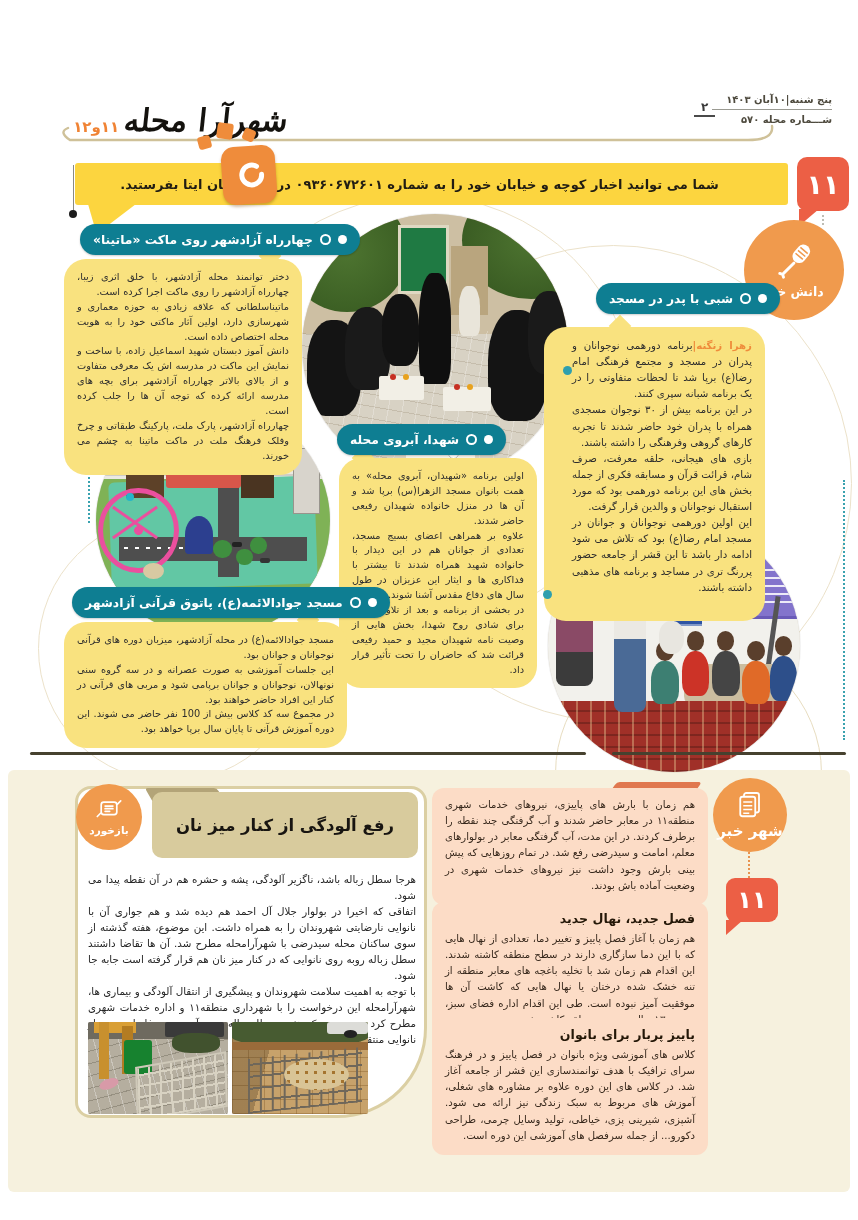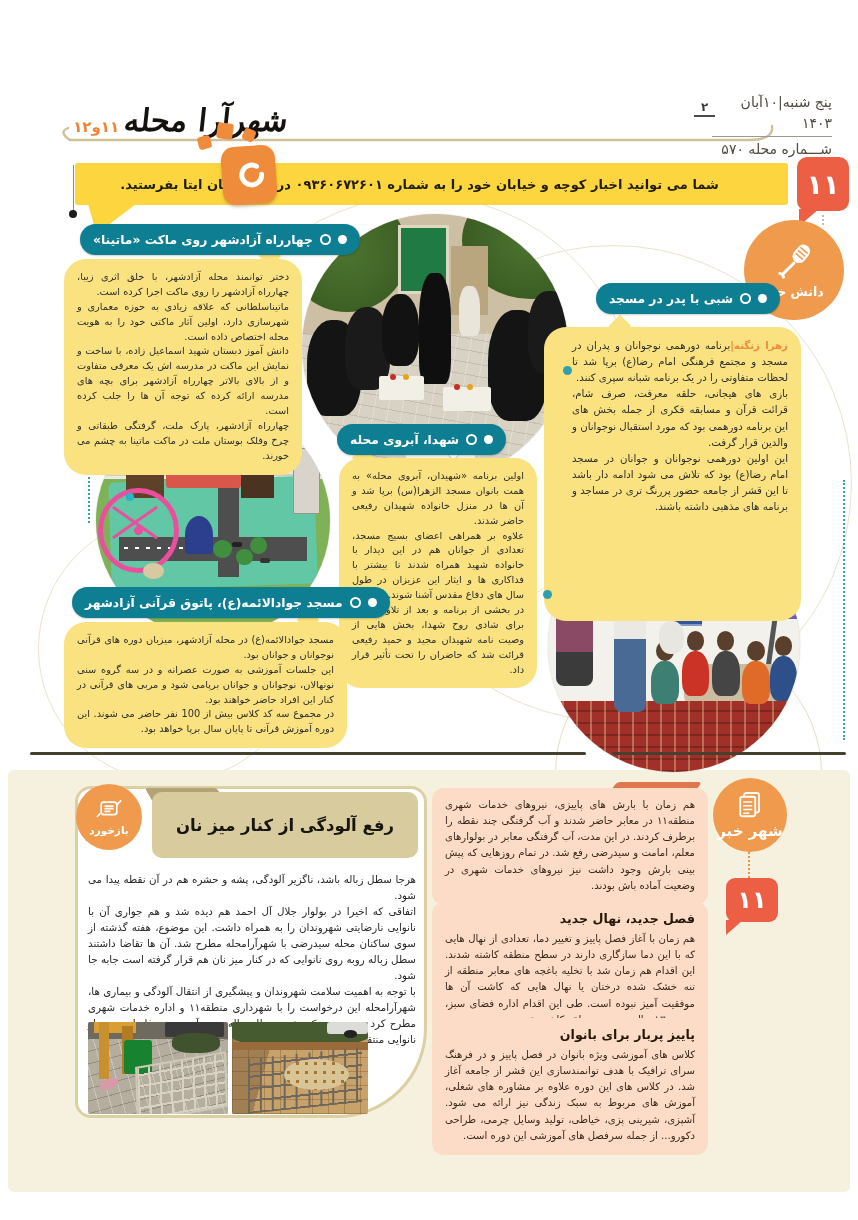--- a/index.html
+++ b/index.html
@@ -8,21 +8,21 @@
   .abs{position:absolute;}
   
   .deco-circle{position:absolute;border:1.5px solid #ece2ca;border-radius:50%;z-index:0;}
   
   .logo-wrap{left:58px;top:84px;width:230px;height:52px;display:flex;flex-direction:row;align-items:flex-end;gap:5px;z-index:3;direction:rtl;}
   .logo-text{font-family:"DejaVu Serif",serif;font-weight:bold;font-size:31px;color:#14120e;line-height:1;transform:skewX(-6deg);}
   .logo-districts{font-size:15px;font-weight:bold;color:#f08334;line-height:1.2;}
   .header-curve{left:58px;top:122px;width:736px;height:30px;z-index:2;}
   .page-num{left:694px;top:100px;font-size:12px;font-weight:bold;color:#3a3a3a;border-bottom:2px solid #4a4a4a;padding:0 7px 1px;z-index:3;}
   .date-col{left:712px;top:92px;width:120px;z-index:3;text-align:right;}
-  .date-line{font-size:14px;font-weight:normal;color:#4e4a3e;line-height:1.5;}
+  .date-line{font-size:10px;font-weight:bold;color:#4e4a3e;line-height:1.5;}
   .date-sep{border-top:1px solid #9a9a92;margin:2px 0;}
   
   .banner{left:75px;top:163px;width:713px;height:42px;background:#fcd53f;border-radius:3px;display:flex;align-items:center;justify-content:center;
           font-size:13px;font-weight:bold;color:#211d13;z-index:3;padding:0 36px 0 12px;box-sizing:border-box;}
   .banner-tail{left:88px;top:204px;width:48px;height:30px;background:#fcd53f;clip-path:polygon(0 0,100% 0,18% 100%);z-index:3;}
   .banner-stem{left:73px;top:165px;width:1px;height:46px;background:#8a8a84;z-index:3;}
   .banner-dot{left:69px;top:210px;width:8px;height:8px;background:#1c1c1c;border-radius:50%;z-index:3;}
   .eitaa{left:222px;top:146px;width:54px;height:58px;background:#ef8c3b;border-radius:13px;transform:rotate(-4deg);z-index:4;
          display:flex;align-items:center;justify-content:center;box-shadow:0 2px 3px rgba(120,70,10,.35);}
   .eitaa-bit{background:#ef8c3b;border-radius:3px;z-index:4;}
@@ -133,21 +133,21 @@
   <div class="pill" style="left:80px;top:224px;">
     <span class="dot-filled"></span>
     <span class="dot-open"></span>
     <span>چهارراه آزادشهر روی ماکت «ماتینا»</span>
   </div>
   <div class="bubble-tail" style="left:262px;top:248px;"></div>
   <div class="bubble" style="left:64px;top:259px;width:238px;min-height:161px;">
     <p>دختر توانمند محله آزادشهر، با خلق اثری زیبا، چهارراه آزادشهر را روی ماکت اجرا کرده است.</p>
     <p>ماتیناسلطانی که علاقه زیادی به حوزه معماری و شهرسازی دارد، اولین آثار ماکتی خود را به هویت محله اختصاص داده است.</p>
     <p>دانش آموز دبستان شهید اسماعیل زاده، با ساخت و نمایش این ماکت در مدرسه اش یک معرفی متفاوت و از بالای بالاتر چهارراه آزادشهر برای بچه های مدرسه ارائه کرده که توجه آن ها را جلب کرده است.</p>
-    <p>چهارراه آزادشهر، پارک ملت، گرفتگی طبقاتی و چرخ وفلک بوستان ملت در ماکت ماتینا به چشم می خورند.</p>
+    <p>چهارراه آزادشهر، پارک ملت، پارکینگ طبقاتی و چرخ وفلک فرهنگ ملت در ماکت ماتینا به چشم می خورند.</p>
   </div>
 
   <div class="photo-circle" style="left:302px;top:214px;width:266px;height:266px;">
     <div class="ph" style="inset:0 0 55% 0;background:#cdbfa3;"></div>
     <div class="ph" style="left:-6%;top:-8%;width:46%;height:45%;background:radial-gradient(#4d7430,#35571f);border-radius:50%;"></div>
     <div class="ph" style="left:60%;top:-12%;width:52%;height:44%;background:radial-gradient(#4d7430,#33531e);border-radius:50%;"></div>
     <div class="ph" style="left:36%;top:4%;width:17%;height:24%;background:#1f7a43;border:3px solid #ded8c2;"></div>
     <div class="ph" style="left:56%;top:12%;width:14%;height:26%;background:#b9a57e;"></div>
     <div class="ph" style="bottom:0;height:56%;width:100%;background:linear-gradient(#d9ccb0,#c2ab88);background-image:repeating-linear-gradient(100deg,rgba(255,255,255,.25) 0 1px,transparent 1px 14px),repeating-linear-gradient(10deg,rgba(110,90,60,.18) 0 1px,transparent 1px 12px);"></div>
     <div class="ph" style="left:2%;top:40%;width:20%;height:36%;background:#141414;border-radius:45% 45% 35% 35%;"></div>
@@ -168,22 +168,23 @@
     <div class="ph" style="left:50%;bottom:11%;width:7px;height:7px;background:#c62f22;border-radius:50%;"></div>
     <div class="ph" style="left:55%;bottom:8%;width:9px;height:9px;background:#ffffff;border:1px solid #bbb;border-radius:50%;"></div>
   </div>
 
   <div class="pill" style="left:596px;top:283px;">
     <span class="dot-filled"></span>
     <span class="dot-open"></span>
     <span>شبی با پدر در مسجد</span>
   </div>
   <div class="bubble-tail" style="left:612px;top:318px;"></div>
-  <div class="bubble" style="left:544px;top:327px;width:257px;min-height:294px;font-size:10.2px;line-height:1.58;padding-left:28px;">
+  <div class="bubble" style="left:544px;top:327px;width:221px;min-height:294px;font-size:10.2px;line-height:1.58;padding-left:28px;">
     <p><span class="byline">زهرا زنگنه|</span><span>برنامه دورهمی نوجوانان و پدران در مسجد و مجتمع فرهنگی امام رضا(ع) برپا شد تا لحظات متفاوتی را در یک برنامه شبانه سپری کنند.</span></p>
+    <p>در این برنامه بیش از ۳۰ نوجوان مسجدی همراه با پدران خود حاضر شدند تا تجربه کارهای گروهی وفرهنگی را داشته باشند.</p>
     <p>بازی های هیجانی، حلقه معرفت، صرف شام، قرائت قرآن و مسابقه فکری از جمله بخش های این برنامه دورهمی بود که مورد استقبال نوجوانان و والدین قرار گرفت.</p>
     <p>این اولین دورهمی نوجوانان و جوانان در مسجد امام رضا(ع) بود که تلاش می شود ادامه دار باشد تا این قشر از جامعه حضور پررنگ تری در مساجد و برنامه های مذهبی داشته باشند.</p>
   </div>
 
   <div class="pill" style="left:337px;top:424px;">
     <span class="dot-filled"></span>
     <span class="dot-open"></span>
     <span>شهدا، آبروی محله</span>
   </div>
   <div class="bubble-tail" style="left:355px;top:450px;"></div>

